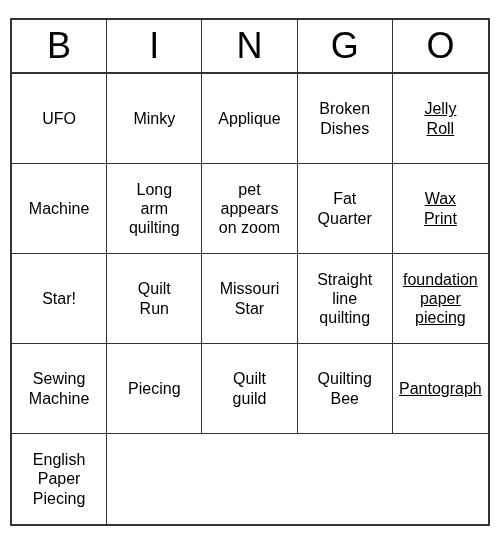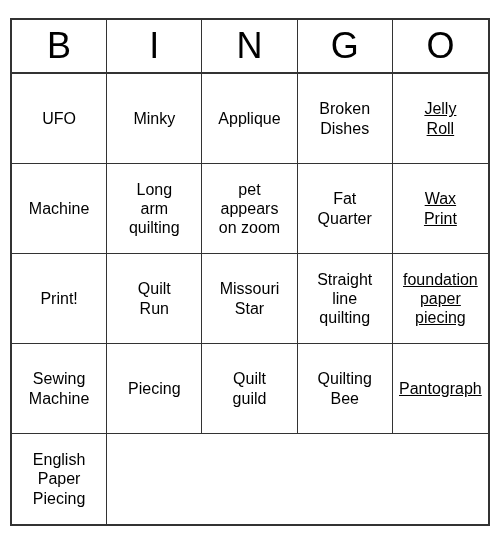--- a/index.html
+++ b/index.html
@@ -111,21 +111,21 @@
       <div class="bingo-cell">
         <span class="sm">pet<br>appears<br>on zoom</span>
       </div>
       <div class="bingo-cell">
         <span class="md">Fat<br>Quarter</span>
       </div>
       <div class="bingo-cell">
         <span class="xl">Wax<br>Print</span>
       </div>
       <div class="bingo-cell">
-        <span class="xl">Print!</span>
+        <span class="xl">Star!</span>
       </div>
       <div class="bingo-cell">
         <span class="xl">Quilt<br>Run</span>
       </div>
       <div class="bingo-cell">
         <span class="md">Missouri<br>Star</span>
       </div>
       <div class="bingo-cell">
         <span class="sm">Straight<br>line<br>quilting</span>
       </div>

